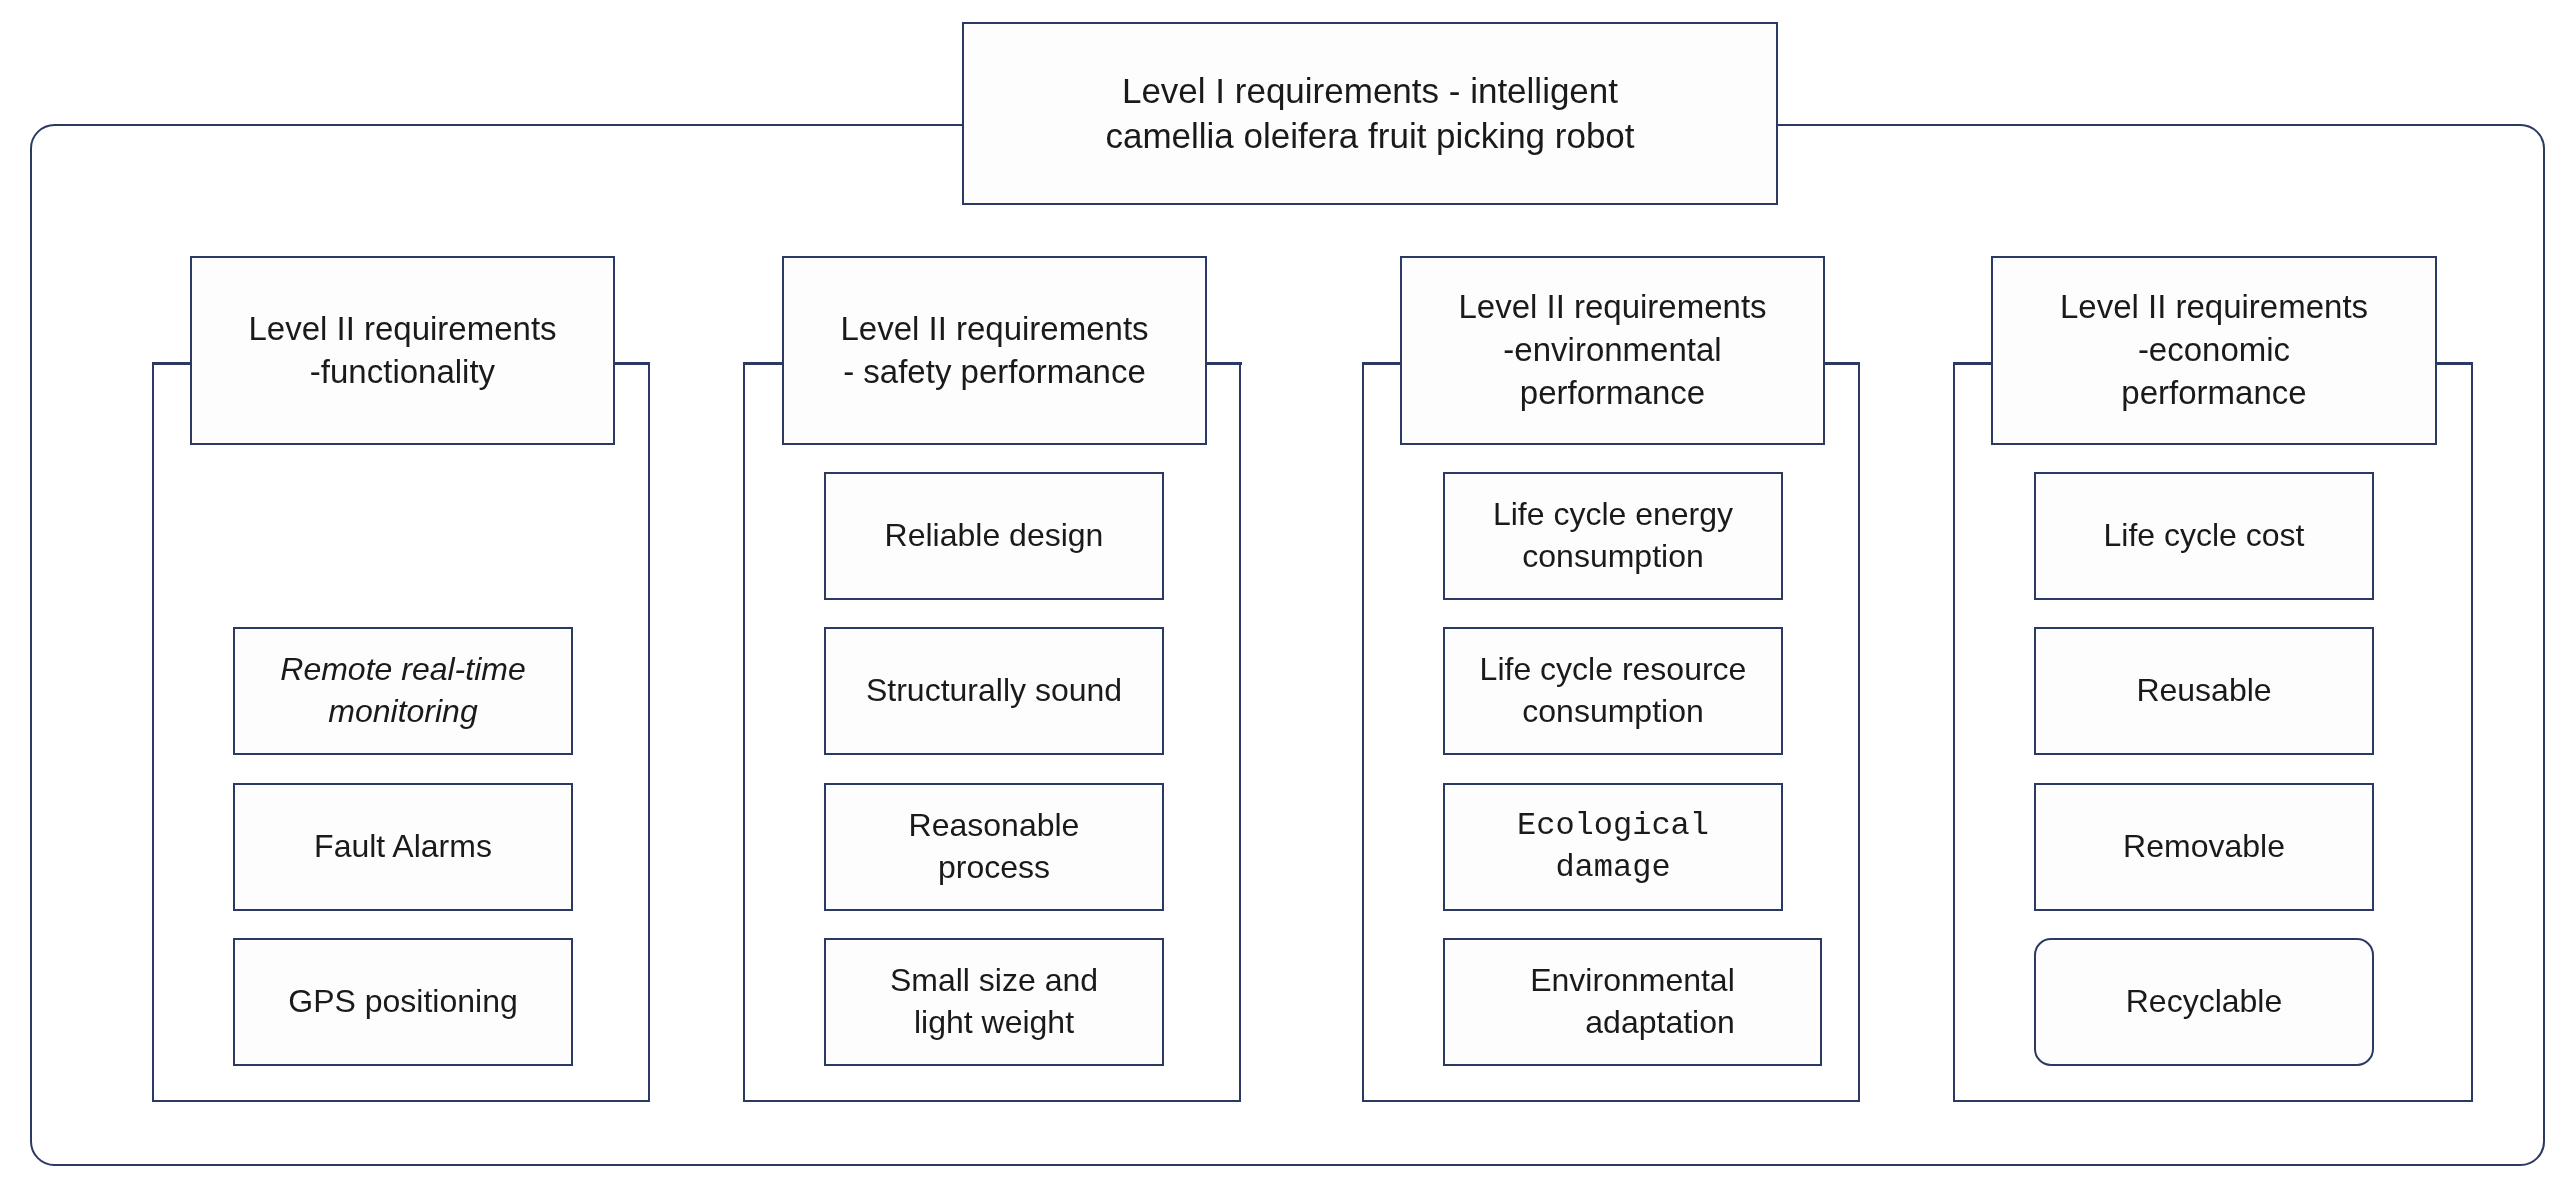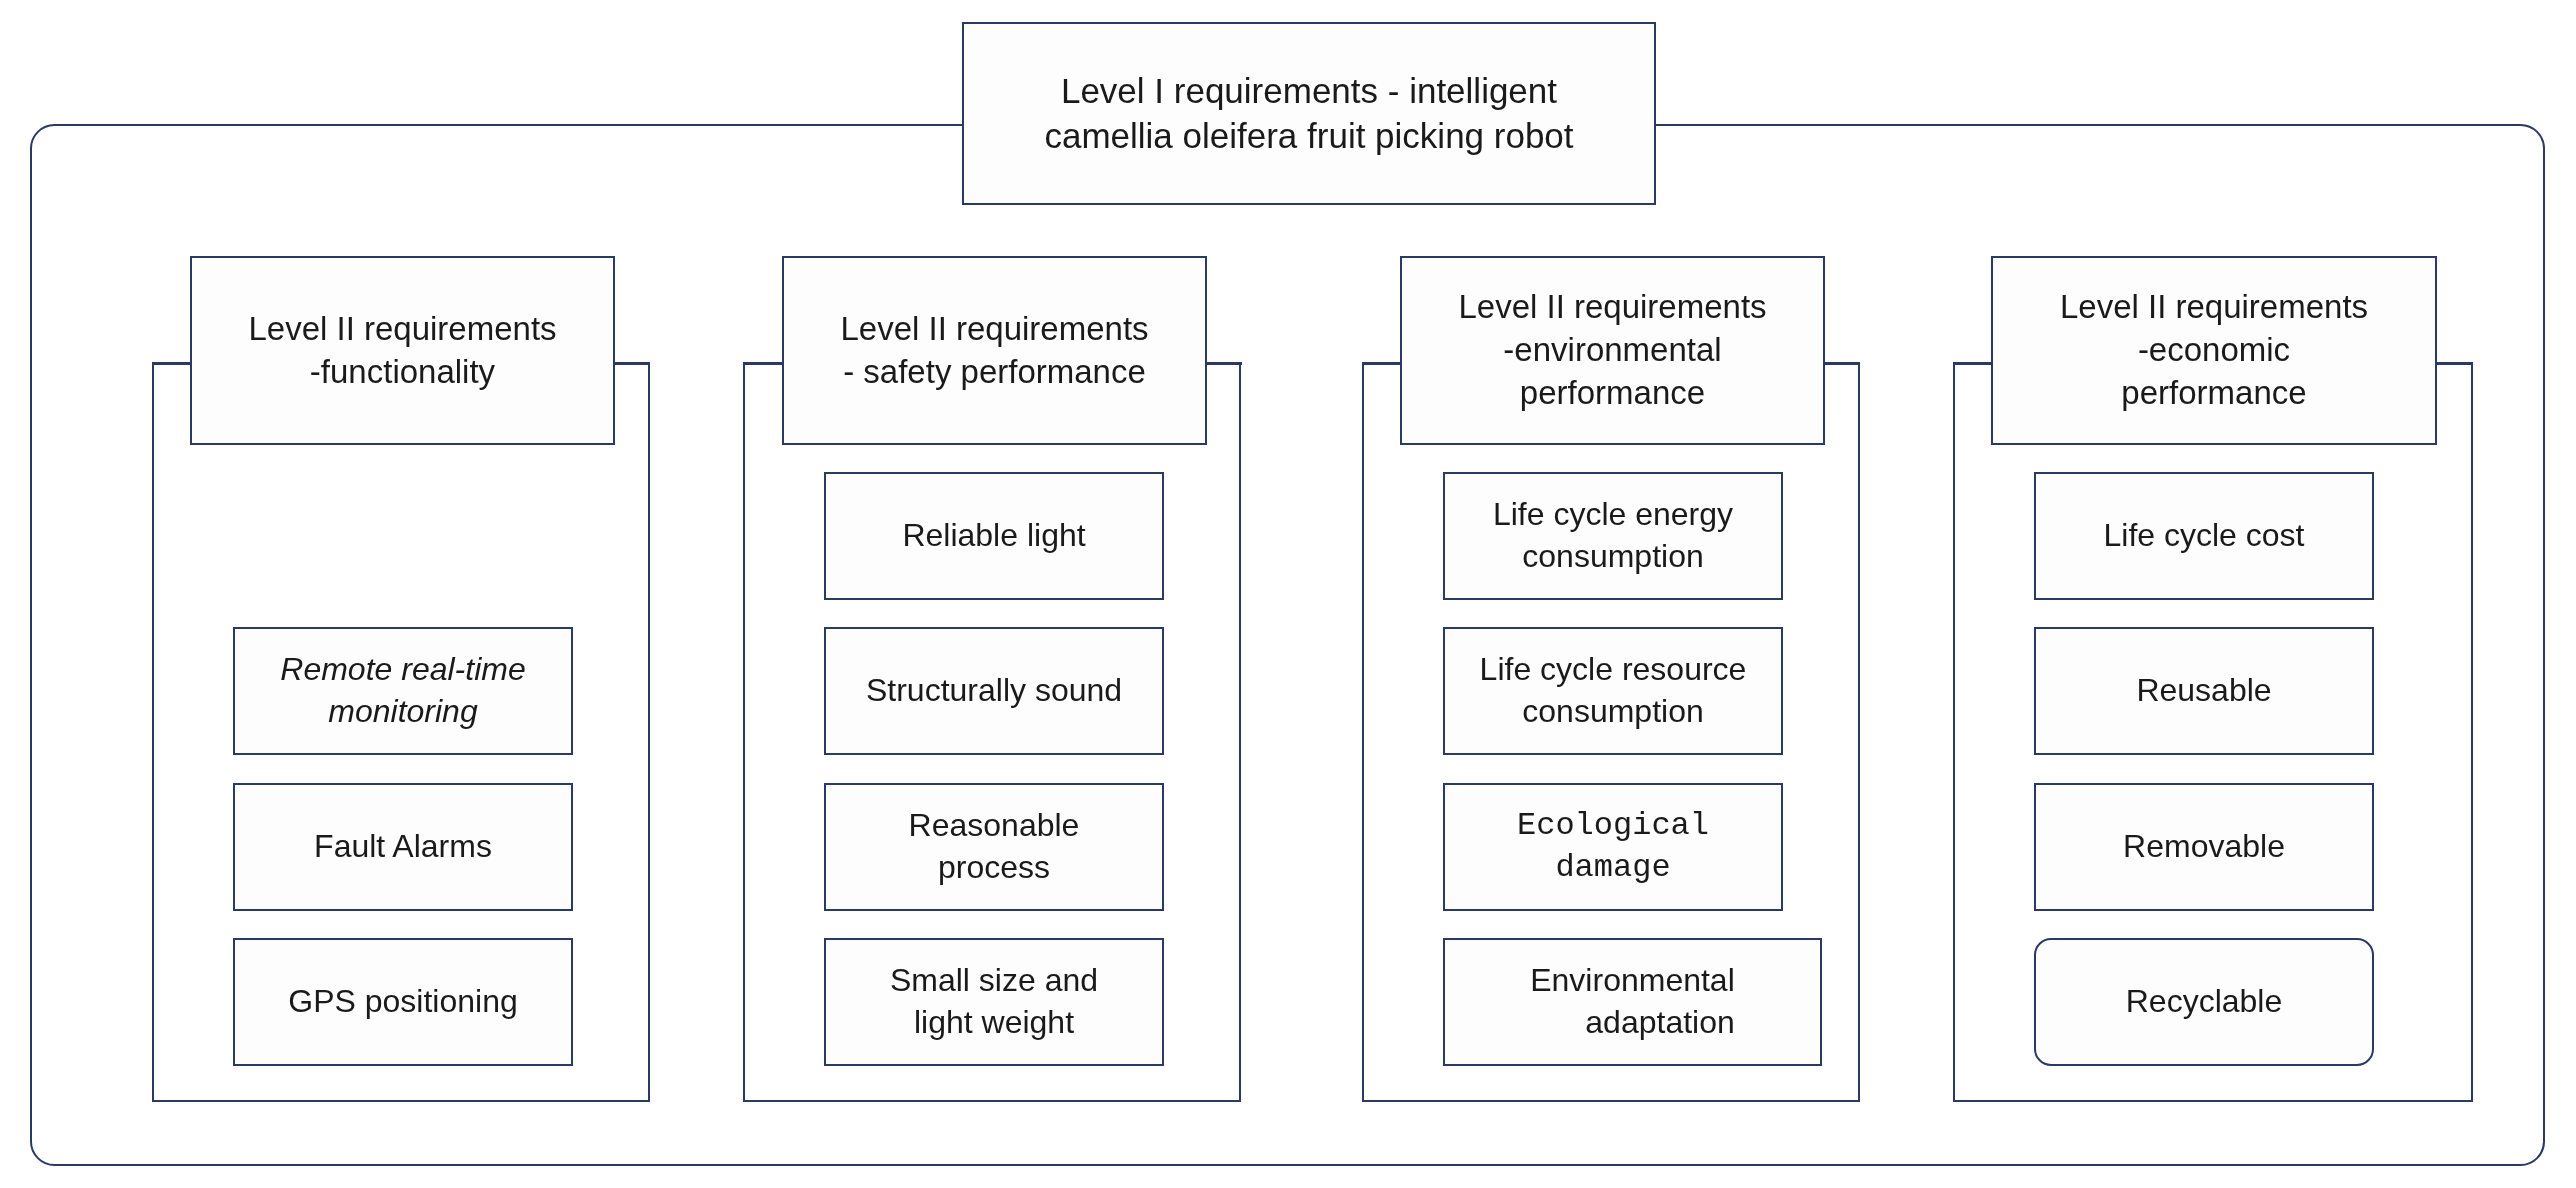--- a/index.html
+++ b/index.html
@@ -32,21 +32,21 @@
     border-radius: 24.5px;
     box-sizing: border-box;
     background: transparent;
   }
 
   
   .root-box {
     position: absolute;
     left: 962px;
     top: 22px;
-    width: 694px;
+    width: 816px;
     height: 183px;
     border: 2.5px solid #2b3a63;
     box-sizing: border-box;
     background: #fdfdfd;
     display: flex;
     align-items: center;
     justify-content: center;
     text-align: center;
     padding: 0 8px;
     z-index: 5;
@@ -145,21 +145,21 @@
   <div class="group-bracket" style="left:743px; top:362px; width:498px; height:740px;"></div>
   <div class="stub" style="left:743px; top:362px; width:41px;"></div>
   <div class="stub" style="left:1201px; top:362px; width:41px;"></div>
 
   <div class="cat-box" style="left:782px; top:256px; width:425px; height:189px;">
     <span class="label">Level II requirements
 - safety performance</span>
   </div>
 
   <div class="leaf-box" style="left:824px; top:472px; width:340px; height:128px;">
-    <span class="label">Reliable light</span>
+    <span class="label">Reliable design</span>
   </div>
   <div class="leaf-box" style="left:824px; top:627px; width:340px; height:128px;text-align:right;">
     <span class="label">Structurally sound</span>
   </div>
   <div class="leaf-box" style="left:824px; top:783px; width:340px; height:128px;">
     <span class="label">Reasonable
 process</span>
   </div>
   <div class="leaf-box" style="left:824px; top:938px; width:340px; height:128px;">
     <span class="label">Small size and

